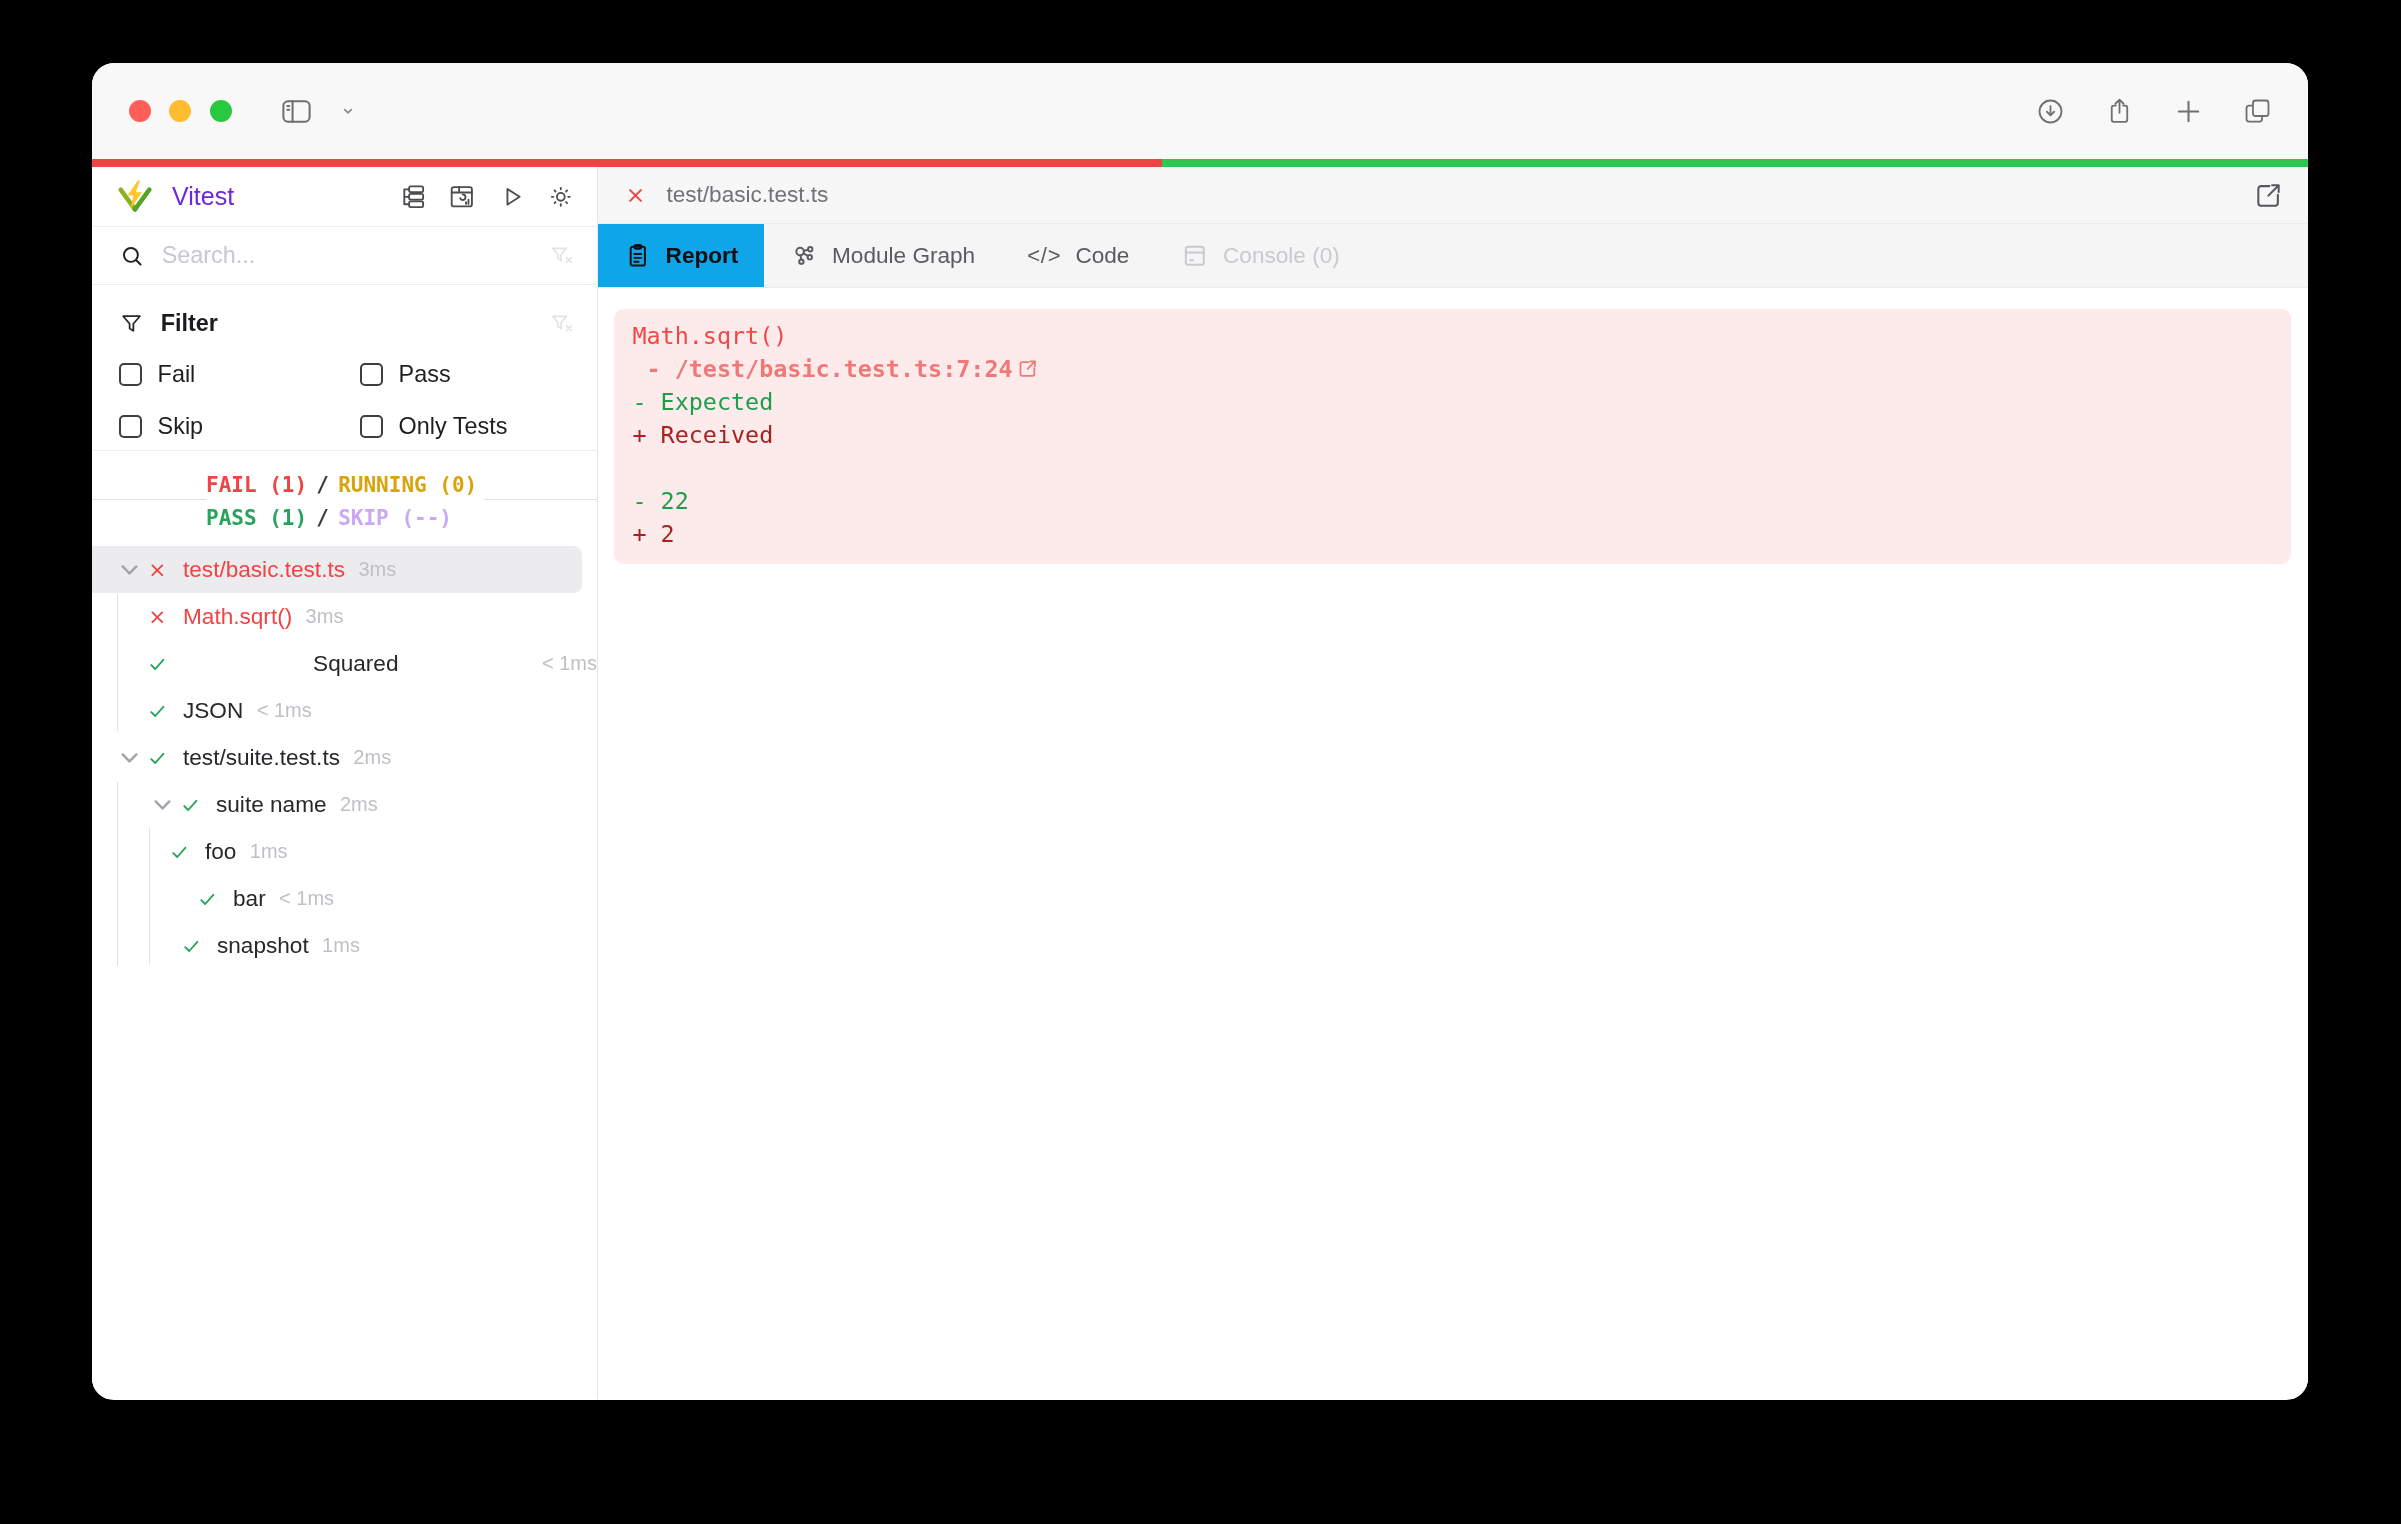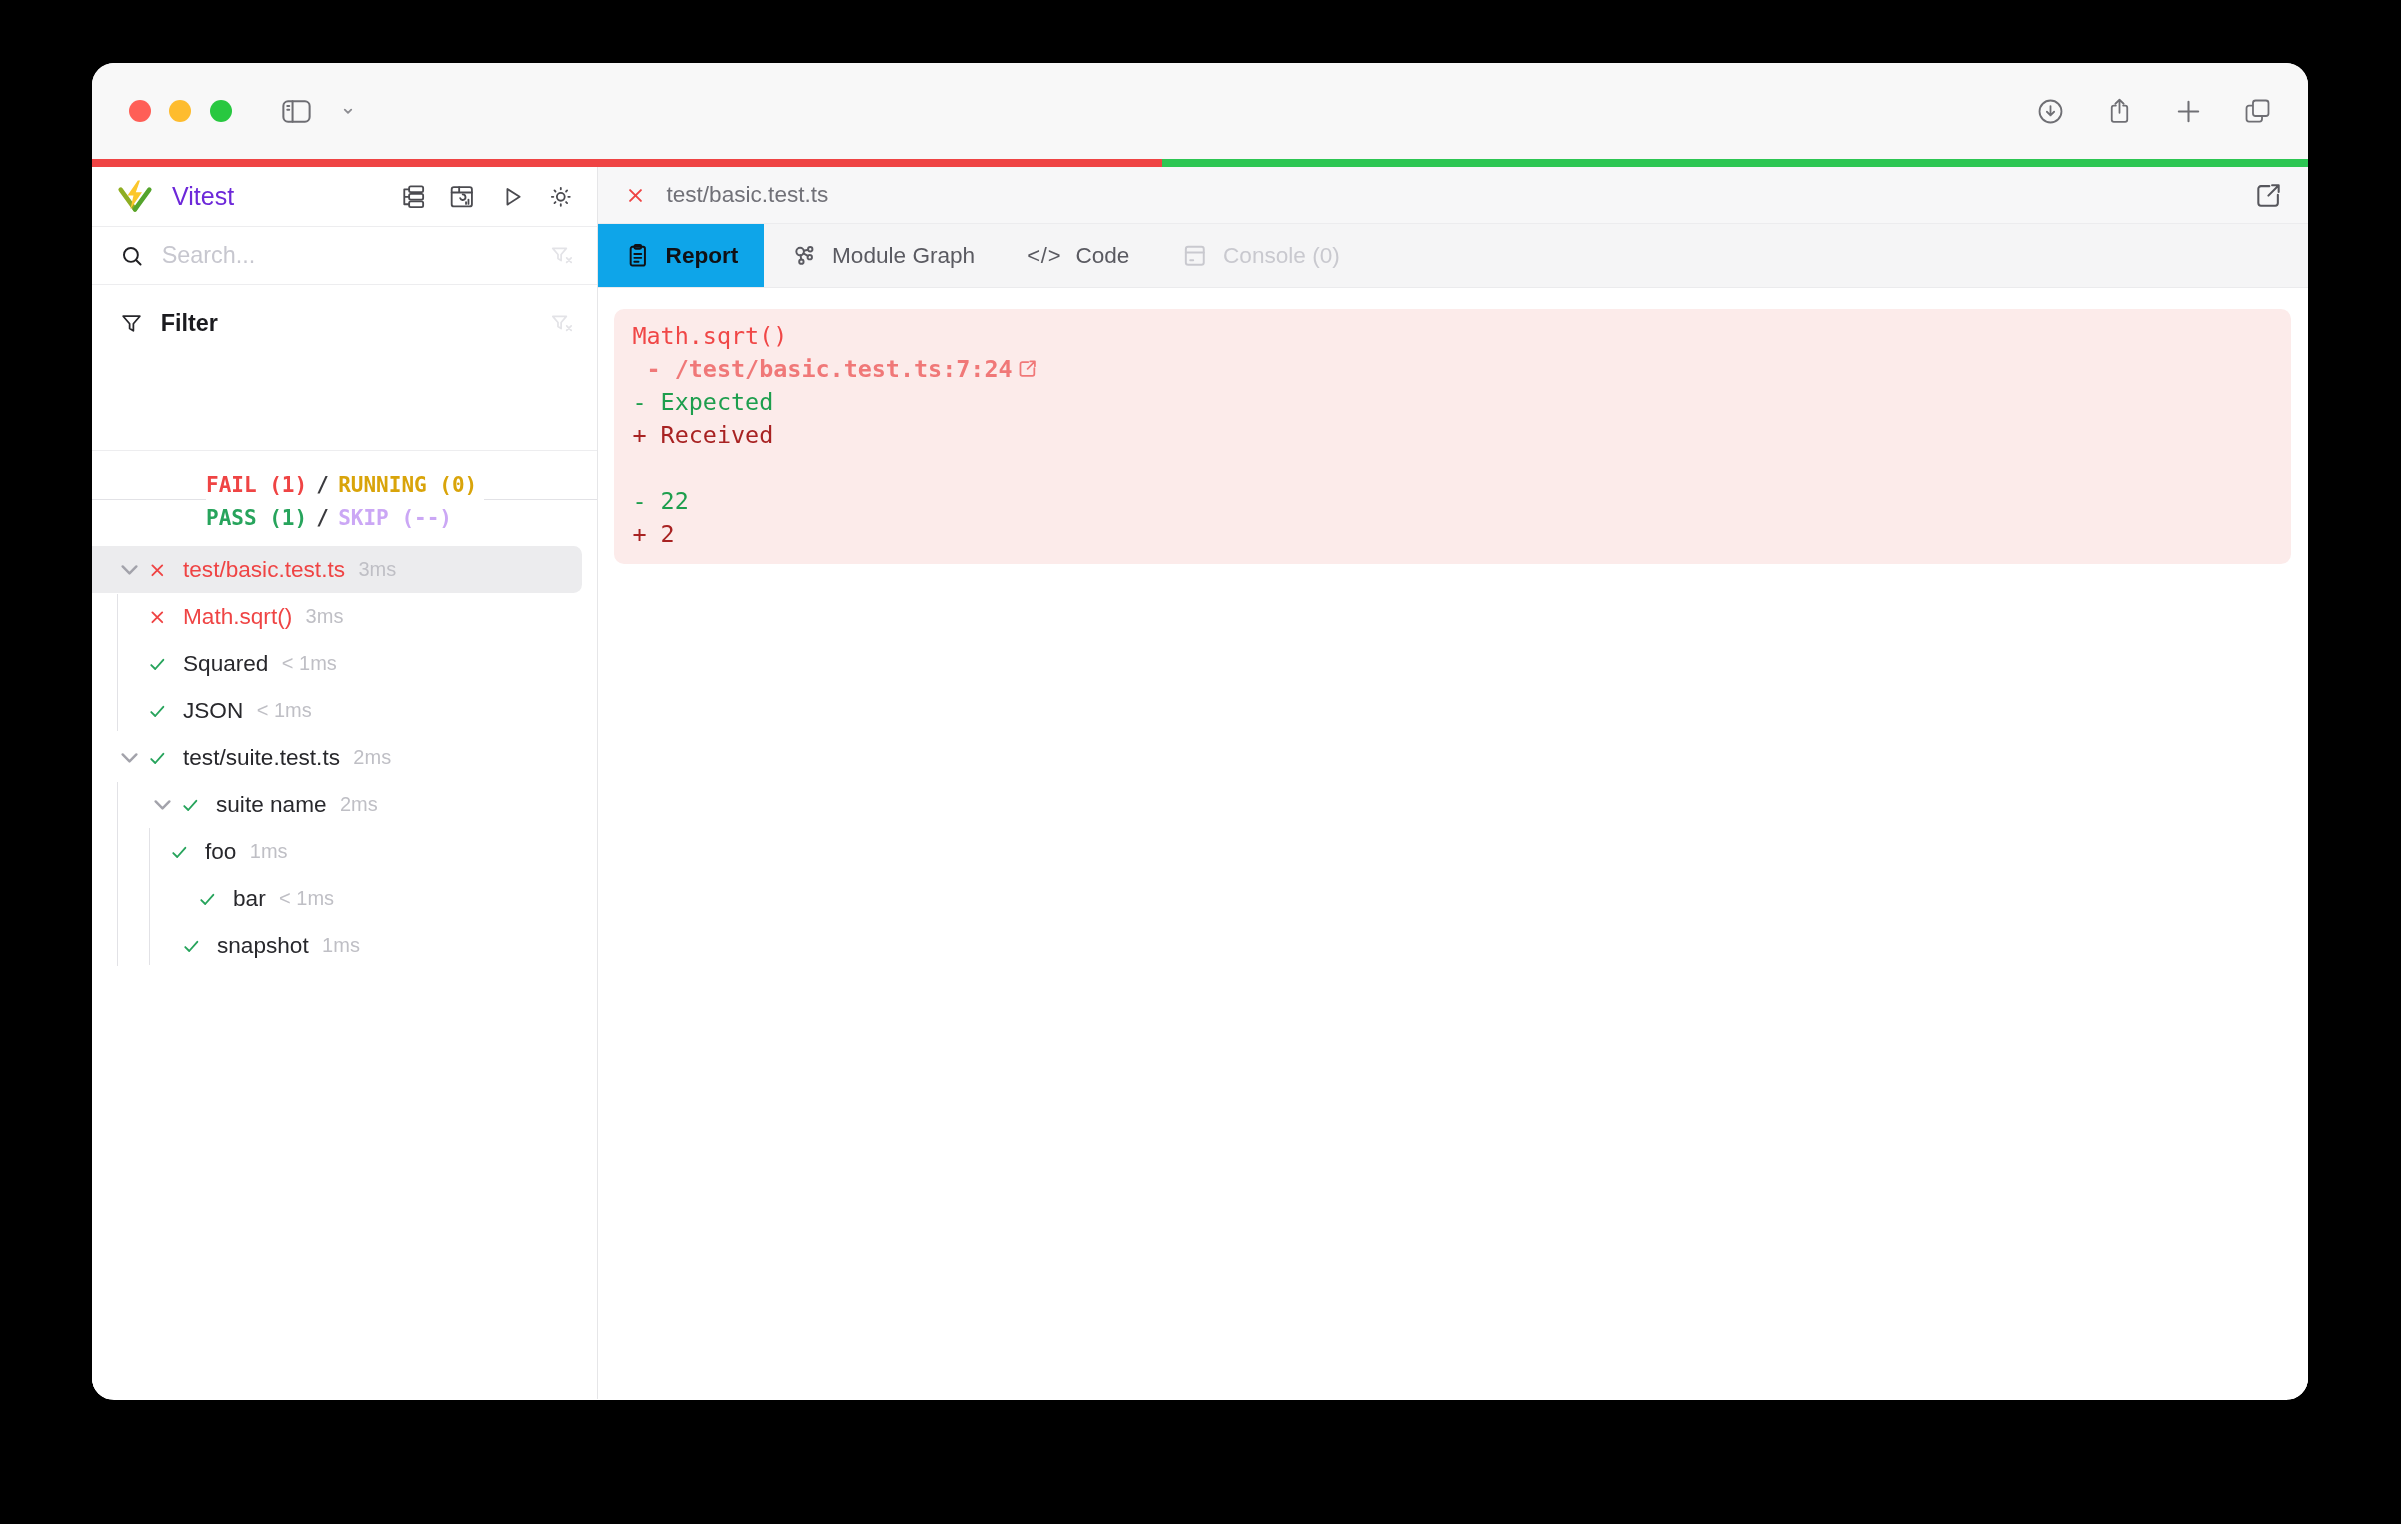--- a/index.html
+++ b/index.html
@@ -240,20 +240,38 @@
               </svg>
             </span>
           <span class="filter-title">Filter</span>
           <span class="icon i-funnel-x-dim">
               <svg viewBox="0 0 24 24" fill="none" stroke="currentColor" stroke-width="1.6" stroke-linecap="round" stroke-linejoin="round">
                 <path d="M3.5 5h12.5l-4.8 5.6v5.6l-2.9-1.8v-3.8L3.5 5Z"></path>
                 <path d="m16.3 13.7 4.2 4.2M20.5 13.7l-4.2 4.2"></path>
               </svg>
             </span>
         </div>
+        <div class="filter-grid" id="filter-grid">
+            <label class="filter-opt">
+              <span class="checkbox"></span>
+              <span>Fail</span>
+            </label>
+            <label class="filter-opt">
+              <span class="checkbox"></span>
+              <span>Pass</span>
+            </label>
+            <label class="filter-opt">
+              <span class="checkbox"></span>
+              <span>Skip</span>
+            </label>
+            <label class="filter-opt">
+              <span class="checkbox"></span>
+              <span>Only Tests</span>
+            </label>
+          </div>
       </div>
 
       <div class="sb-summary">
         <div class="sum-divider"></div>
         <div class="sum-line">
           <span class="s-fail">FAIL (1)</span>
           <span class="s-sep">/</span>
           <span class="s-running">RUNNING (0)</span>
         </div>
         <div class="sum-line l2">
@@ -287,21 +305,21 @@
             <span class="t-st">
               <span class="icon fail">
                 <svg viewBox="0 0 24 24" fill="none" stroke="currentColor" stroke-width="2" stroke-linecap="round" stroke-linejoin="round">
                   <path d="M6.8 6.8 17.2 17.2M17.2 6.8 6.8 17.2"></path>
                 </svg>
               </span>
             </span>
             <span class="t-label fail">Math.sqrt()</span>
             <span class="t-time">3ms</span>
           </div>
-          <div class="trow" style="padding-left: 54px;">
+          <div class="trow" style="padding-left: 54px; justify-content: space-between;">
             <span class="t-st">
               <span class="icon pass">
                 <svg viewBox="0 0 24 24" fill="none" stroke="currentColor" stroke-width="2" stroke-linecap="round" stroke-linejoin="round">
                   <path d="m5.6 12.8 4.2 4.2 8.6-9.8"></path>
                 </svg>
               </span>
             </span>
             <span class="t-label pass">Squared</span>
             <span class="t-time">&lt; 1ms</span>
           </div>

